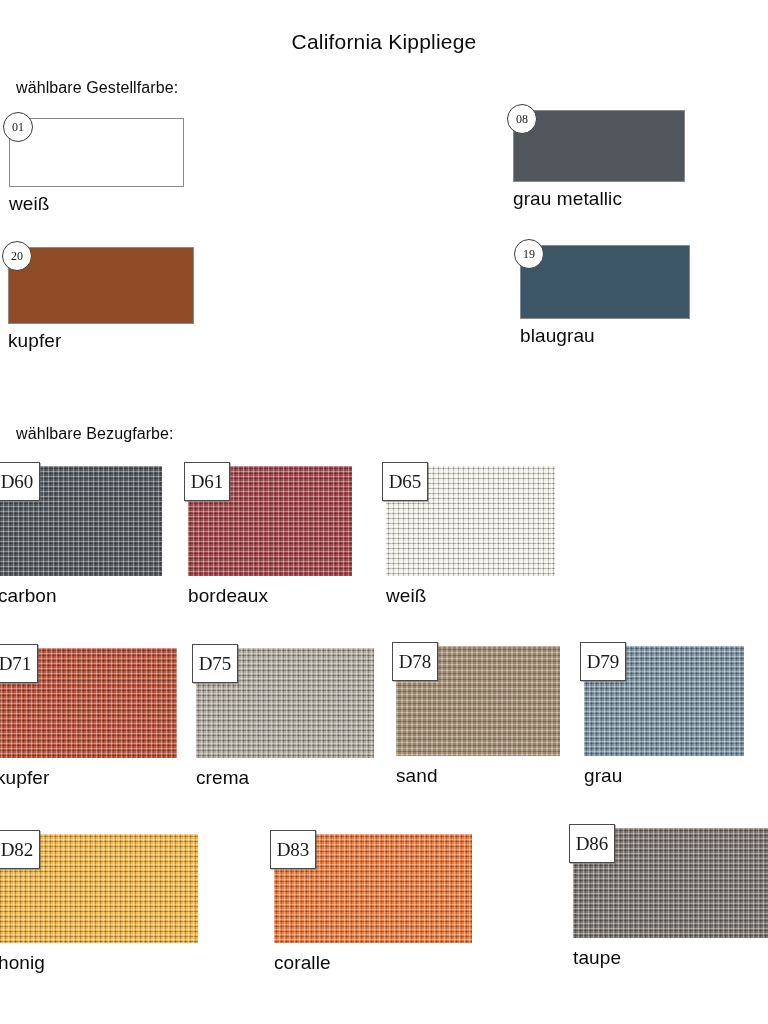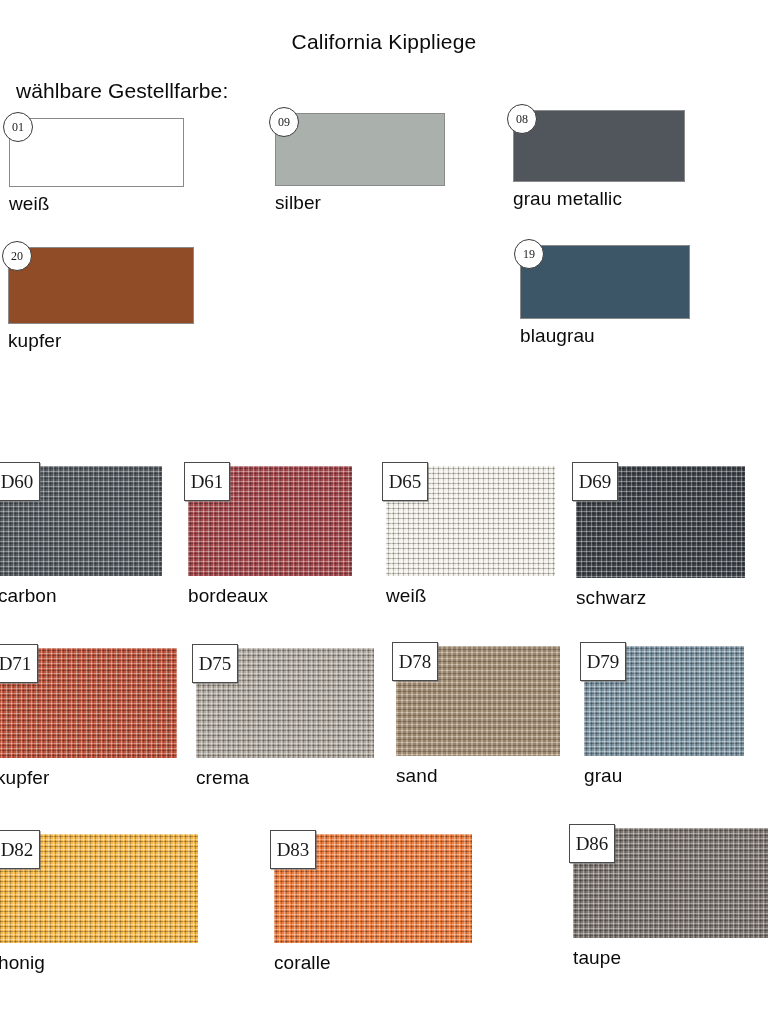--- a/index.html
+++ b/index.html
@@ -29,21 +29,21 @@
     top: 30px;
     width: 768px;
     text-align: center;
     font-size: 21px;
     letter-spacing: .2px;
     white-space: nowrap;
   }
   .section-heading {
     position: absolute;
     left: 16px;
-    font-size: 21px;
+    font-size: 16px;
     letter-spacing: .1px;
     white-space: nowrap;
   }
   #frame-section-heading { top: 79px; }
   #fabric-section-heading { top: 425px; }
 
   
   .swatch {
     position: absolute;
     box-sizing: border-box;
@@ -161,68 +161,59 @@
   <div id="product-title">California Kippliege</div>
 
   <div class="section-heading" id="frame-section-heading">wählbare Gestellfarbe:</div>
 
   <div class="swatch frame" style="left:9px;  top:118px; width:175px; height:69px;">
     <div class="chip" style="background-color: rgb(255, 255, 255);"></div>
     <div class="badge">01</div>
     <div class="caption">weiß</div>
   </div>
 
-  <div class="swatch frame" style="left:275px; top:113px; width:170px; height:73px;">
-    <div class="chip" style="background-color: rgb(170, 176, 172);"></div>
-    <div class="badge">09</div>
-    <div class="caption">silber</div>
-  </div>
 
   <div class="swatch frame" style="left:513px; top:110px; width:172px; height:72px;">
     <div class="chip" style="background-color: rgb(81, 85, 92);"></div>
     <div class="badge">08</div>
     <div class="caption">grau metallic</div>
   </div>
 
   <div class="swatch frame" style="left:8px;  top:247px; width:186px; height:77px;">
     <div class="chip" style="background-color: rgb(143, 76, 39);"></div>
     <div class="badge">20</div>
     <div class="caption">kupfer</div>
   </div>
 
   <div class="swatch frame" style="left:520px; top:245px; width:170px; height:74px;">
     <div class="chip" style="background-color: rgb(60, 86, 104);"></div>
     <div class="badge">19</div>
     <div class="caption">blaugrau</div>
   </div>
 
+  <div class="section-heading" id="fabric-section-heading">wählbare Bezugfarbe:</div>
 
   <div class="swatch fabric" style="left:-2px; top:466px; width:164px; height:110px;">
     <div class="chip weave" style="background-color: rgb(86, 93, 99);"></div>
     <div class="badge">D60</div>
     <div class="caption">carbon</div>
   </div>
 
   <div class="swatch fabric" style="left:188px; top:466px; width:164px; height:110px;">
     <div class="chip weave" style="background-color: rgb(165, 74, 78);"></div>
     <div class="badge">D61</div>
     <div class="caption">bordeaux</div>
   </div>
 
   <div class="swatch fabric" style="left:386px; top:466px; width:169px; height:110px;">
     <div class="chip weave" style="background-color: rgb(242, 240, 233);"></div>
     <div class="badge">D65</div>
     <div class="caption">weiß</div>
   </div>
 
-  <div class="swatch fabric" style="left:576px; top:466px; width:169px; height:112px;">
-    <div class="chip weave" style="background-color: rgb(63, 69, 75);"></div>
-    <div class="badge">D69</div>
-    <div class="caption">schwarz</div>
-  </div>
 
   <div class="swatch fabric" style="left:-4px; top:648px; width:181px; height:110px;">
     <div class="chip weave" style="background-color: rgb(192, 87, 63);"></div>
     <div class="badge">D71</div>
     <div class="caption">kupfer</div>
   </div>
 
   <div class="swatch fabric" style="left:196px; top:648px; width:178px; height:110px;">
     <div class="chip weave" style="background-color: rgb(179, 172, 163);"></div>
     <div class="badge">D75</div>

